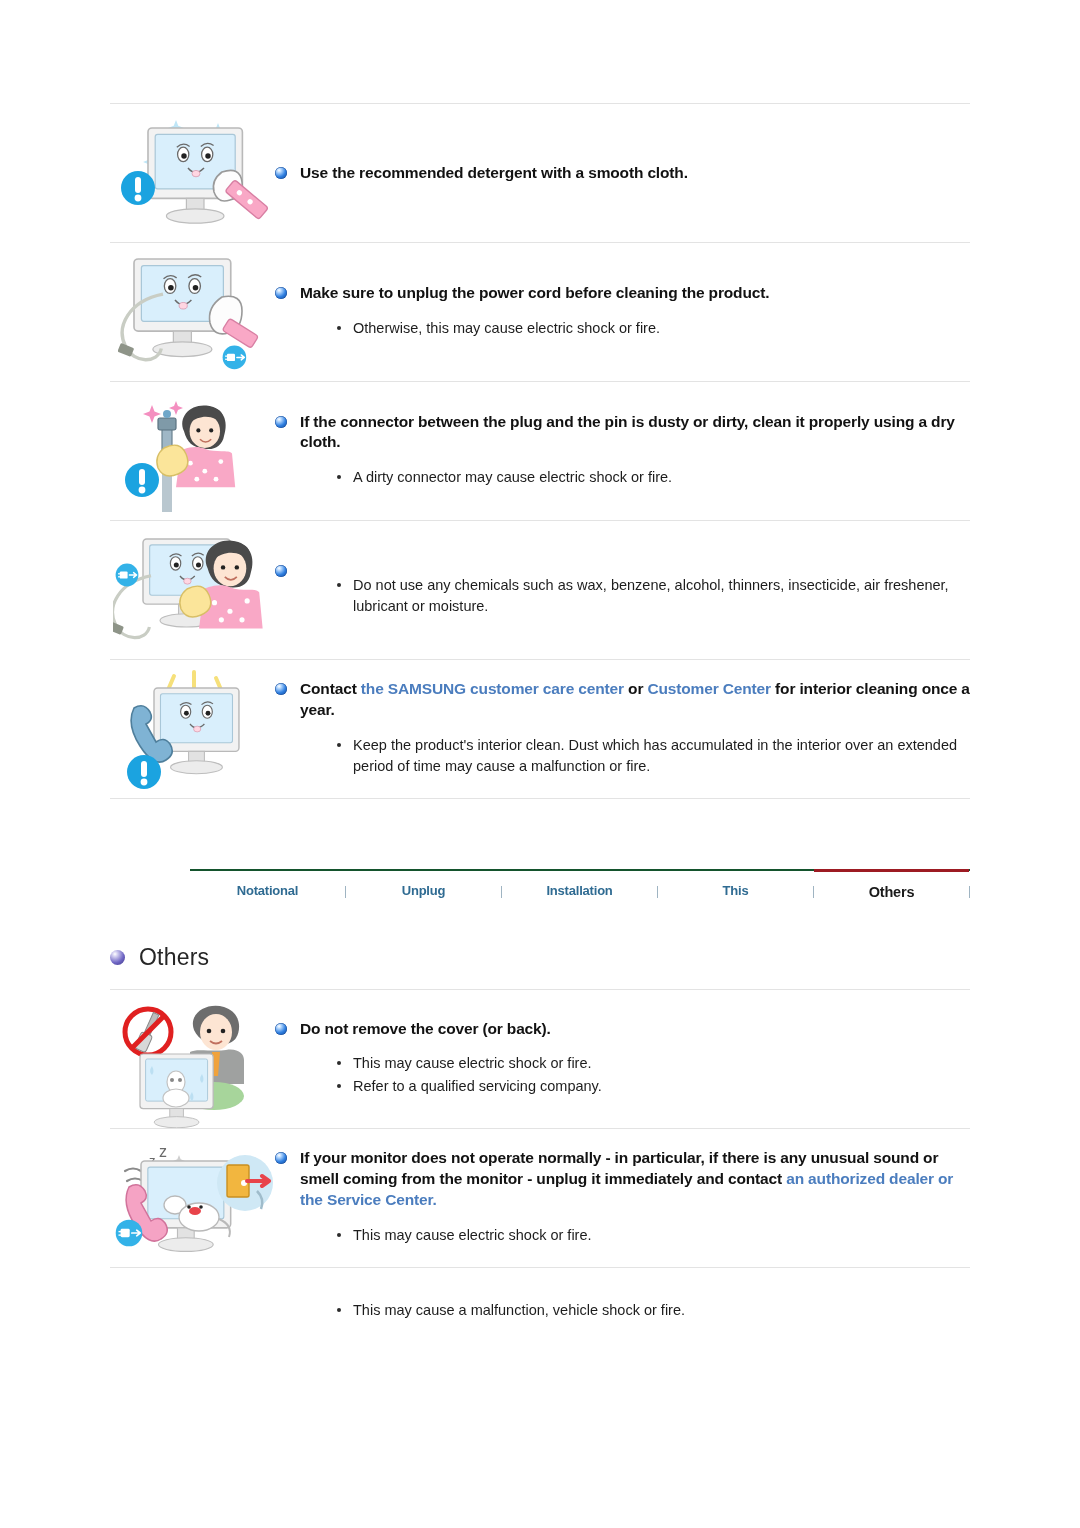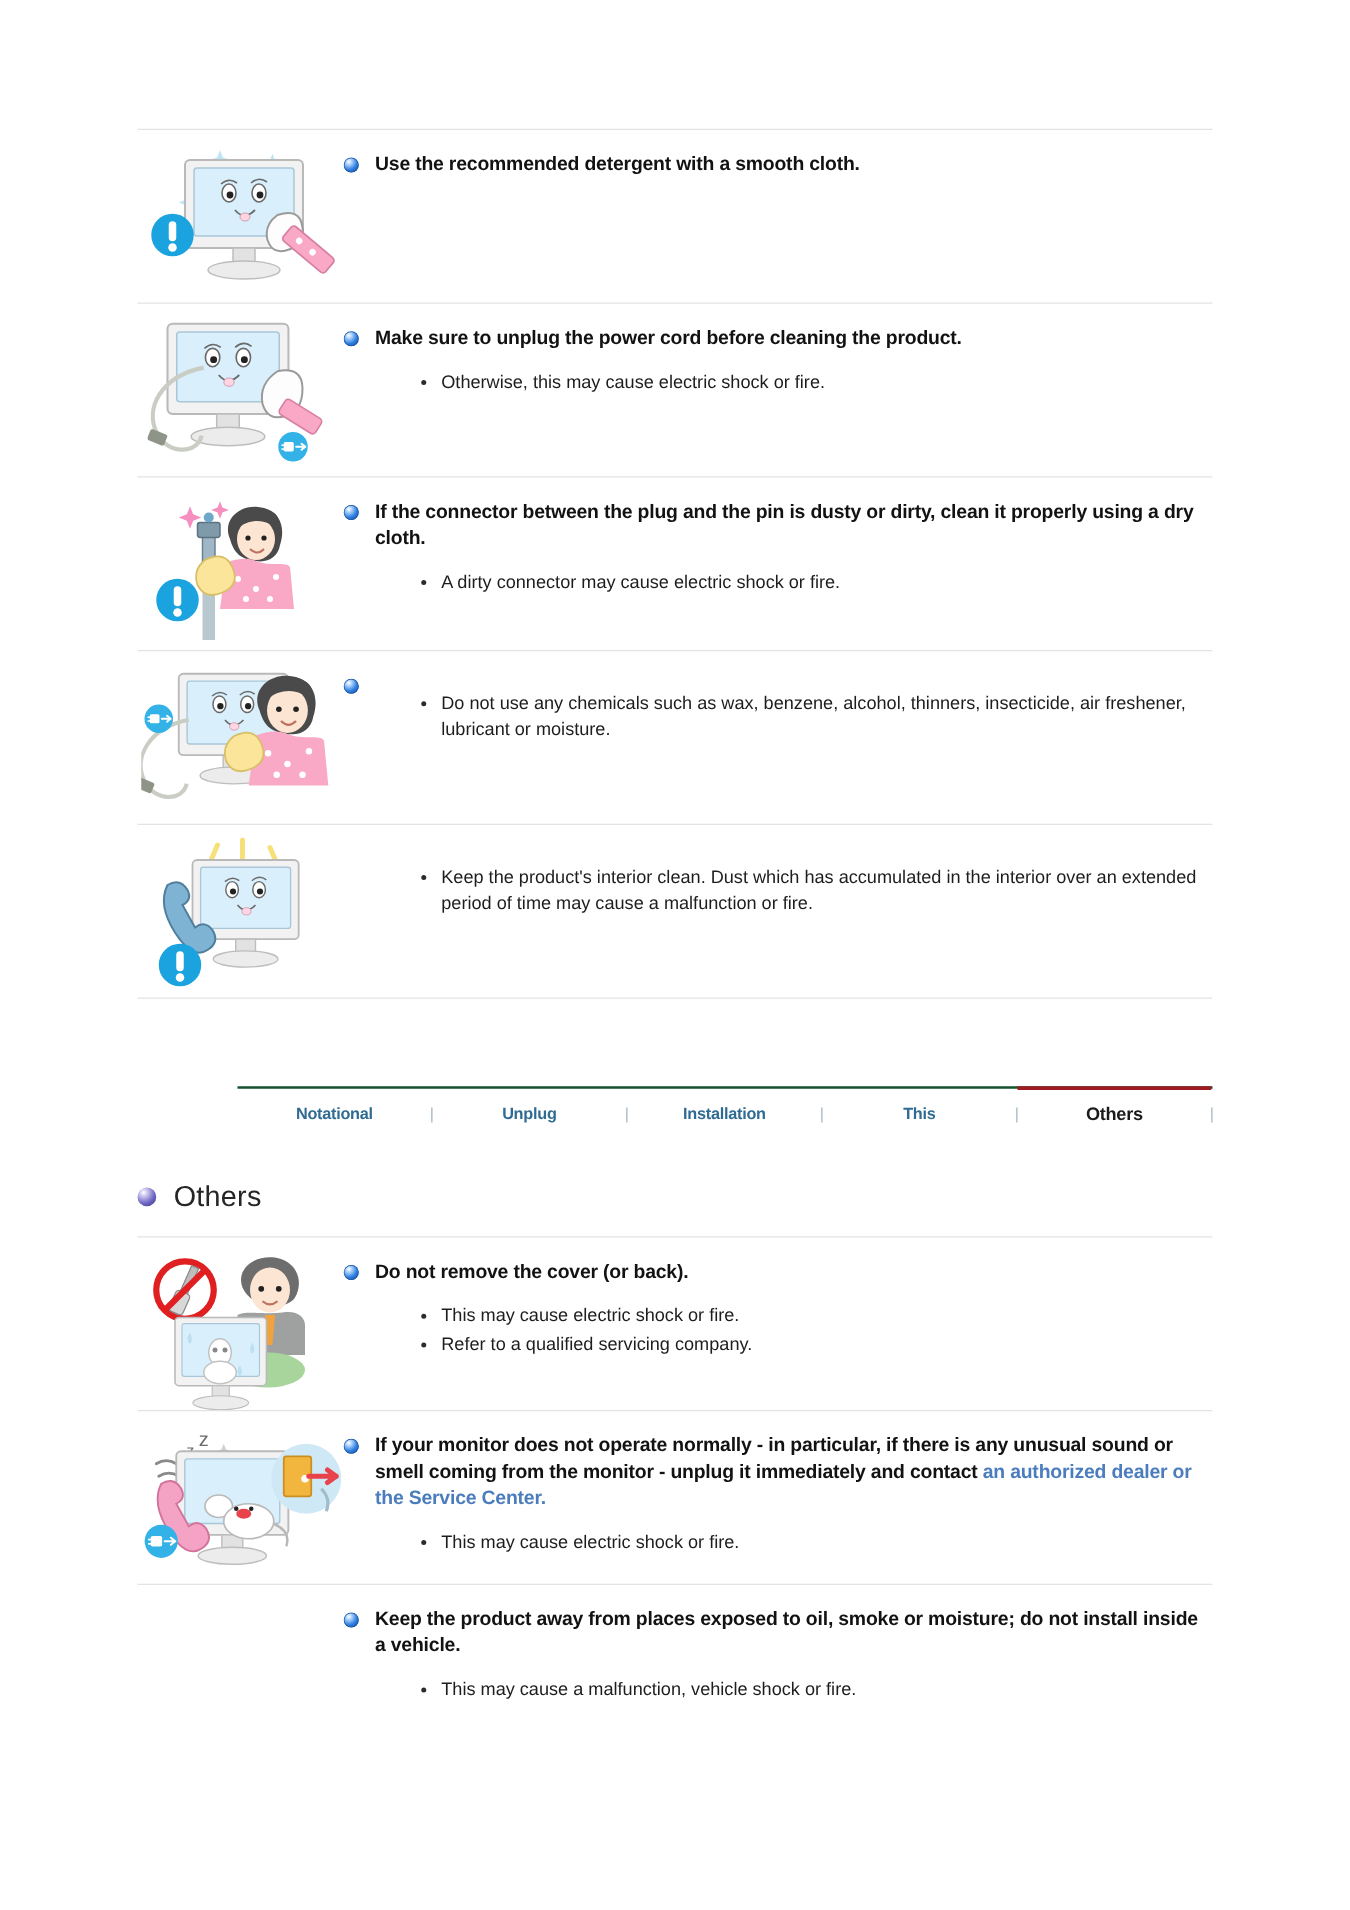--- a/index.html
+++ b/index.html
@@ -14,21 +14,21 @@
     width: 1080px;
     min-height: 1528px;
     background: #ffffff;
     overflow: hidden;
   }
 
   
   .section {
     position: relative;
     display: flex;
-    align-items: flex-start;
+    align-items: center;
     padding: 0 0 0 0;
     margin: 0 110px 0 110px;
     border-top: 1px solid #e3e3e3;
   }
 
   .art {
     width: 165px;
     min-width: 165px;
     padding-top: 10px;
     display: flex;
@@ -380,20 +380,24 @@
     <g transform="translate(8,84)">
               <g>
   <circle cx="18" cy="18" r="17" fill="#1ba3e0"></circle>
   <rect x="15" y="7" width="6" height="16" rx="3" fill="#fff"></rect>
   <circle cx="18" cy="28" r="3.4" fill="#fff"></circle>
               </g>
             </g>
   </svg>
         </div>
     <div class="body">
+      <div class="head">
+        <span class="dot"></span>
+        <span>Contact </span><span class="lnk">the SAMSUNG customer care center</span><span> or </span><span class="lnk">Customer Center</span><span> for interior cleaning once a year.</span>
+      </div>
       <ul class="sublist">
             <li>Keep the product's interior clean. Dust which has accumulated in the interior over an extended period of time may cause a malfunction or fire.</li>
           </ul>
     </div>
   </div>
       <div class="section" style="height:0;padding:0;margin-top:0"></div>
     </div>
 
   <div class="tabwrap">
     <div class="tabs" id="tabs-host">
@@ -519,24 +523,20 @@
         <span>If your monitor does not operate normally - in particular, if there is any unusual sound or smell coming from the monitor - unplug it immediately and contact </span><span class="lnk">an authorized dealer or the Service Center.</span>
       </div>
       <ul class="sublist">
             <li>This may cause electric shock or fire.</li>
           </ul>
     </div>
   </div>
       <div class="section">
     <div class="art ill"></div>
     <div class="body">
-      <div class="head">
-        <span class="dot"></span>
-        <span>Keep the product away from places exposed to oil, smoke or moisture; do not install inside a vehicle.</span>
-      </div>
       <ul class="sublist">
             <li>This may cause a malfunction, vehicle shock or fire.</li>
           </ul>
     </div>
   </div>
     </div>
 
 </div>
 
 </body></html>

